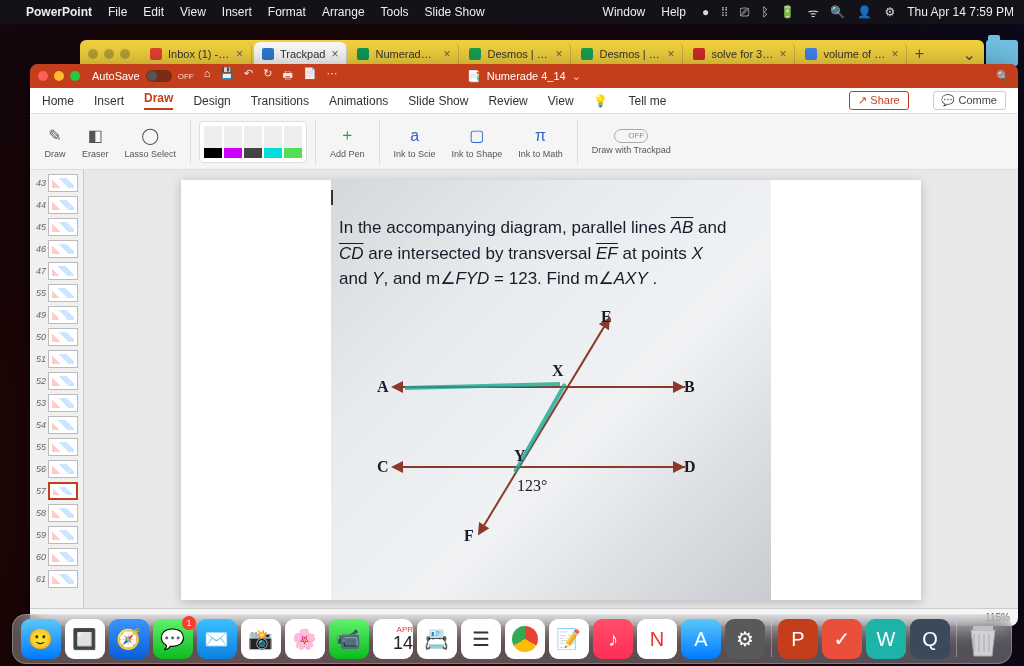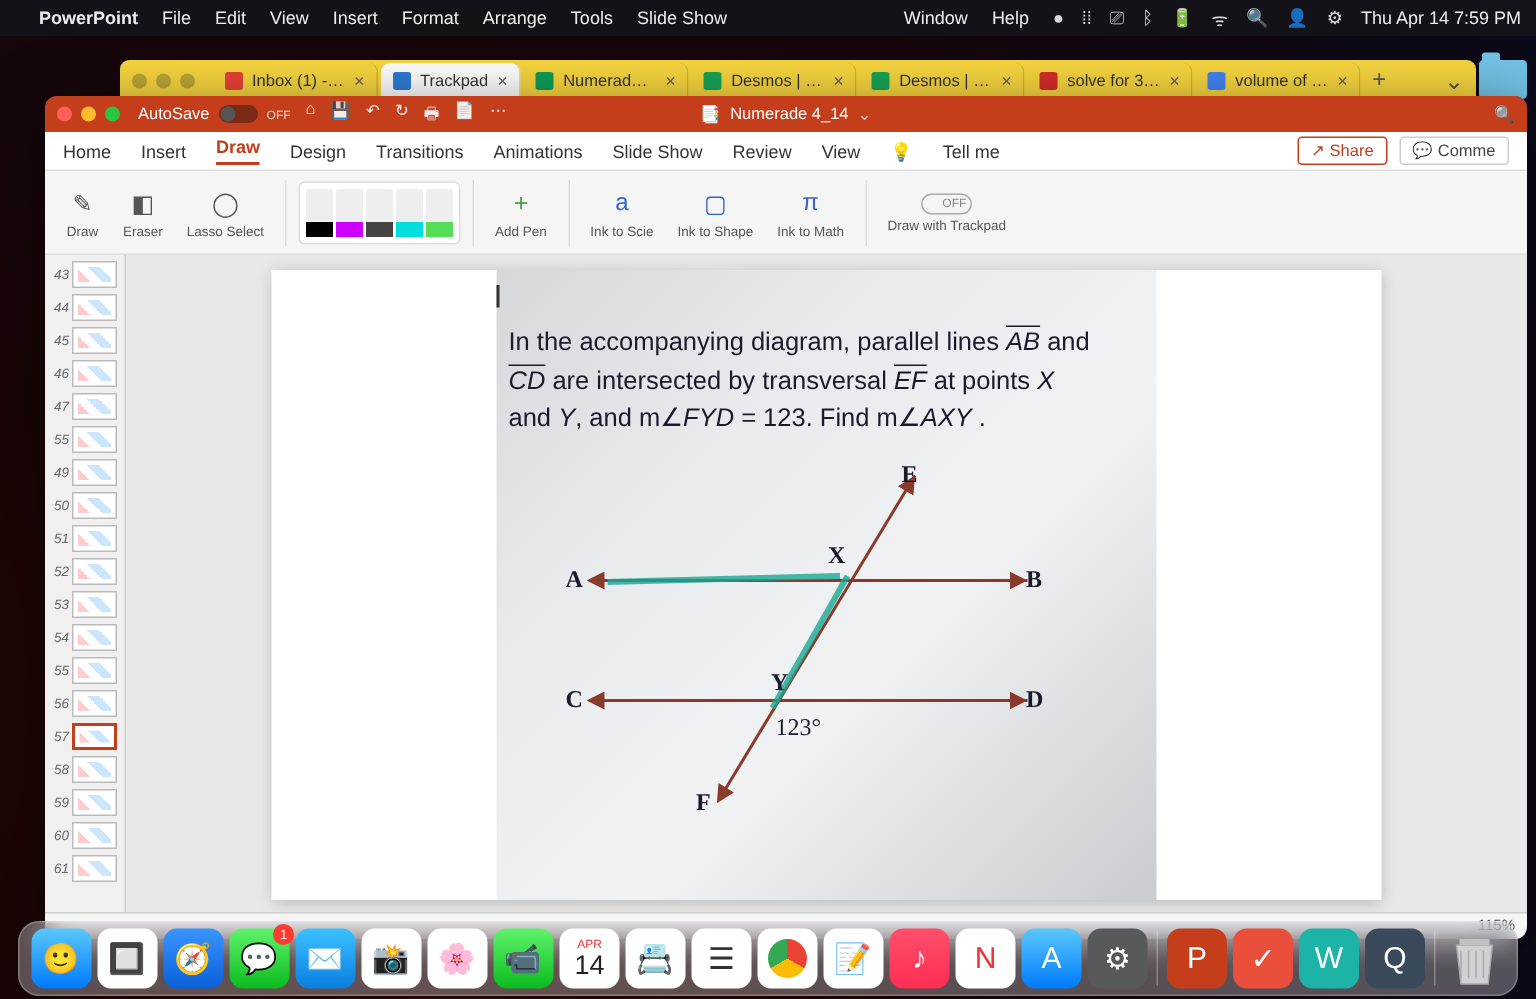--- a/index.html
+++ b/index.html
@@ -39,21 +39,21 @@
 .toggle:after{content:"";position:absolute;left:1px;top:1px;width:10px;height:10px;background:#555;border-radius:50%;}
 .qat { margin-left:10px; display:flex; gap:10px;}
 .qat span{opacity:.9}
 .pp-title { position:absolute; left:50%; transform:translateX(-50%); display:flex; align-items:center; gap:6px;}
 .search-mag { margin-left:auto; }
 
 .ribbon-tabs { height:26px; background:#fff; border-bottom:1px solid #ddd; display:flex; align-items:center; padding:0 12px; gap:20px; font-size:12px; color:#333;}
 .ribbon-tab { cursor:default; }
 .ribbon-tab.active { color:#c43e1c; border-bottom:2px solid #c43e1c; padding-bottom:3px; font-weight:600;}
 .ribbon-right { margin-left:auto; display:flex; gap:8px;}
-.share-btn, .comment-btn { border:1px solid #ccc; padding:2px 8px; border-radius:3px; font-size:11px; color:#444;}
+.share-btn, .comment-btn { border:1px solid #ccc; padding:2px 8px; border-radius:3px; font-size:11px; color:#444;margin-left:16px;}
 .share-btn{color:#c43e1c;border-color:#c43e1c;}
 
 .ribbon { height:56px; background:#f5f5f5; border-bottom:1px solid #ddd; display:flex; align-items:center; padding:0 8px; gap:4px;}
 .tool { display:flex; flex-direction:column; align-items:center; gap:2px; padding:0 6px; font-size:9px; color:#555;}
 .tool .glyph { width:22px; height:22px; display:flex; align-items:center; justify-content:center; font-size:16px;}
 .pens { display:flex; gap:2px; border:1px solid #ddd; padding:4px; background:#fff; border-radius:4px;}
 .pen { width:18px; height:32px; border-radius:2px; position:relative;}
 .pen:before{content:"";position:absolute;bottom:0;left:0;right:0;height:10px;background:currentColor;}
 .sep { width:1px; height:44px; background:#ddd; margin:0 4px;}
 
@@ -75,21 +75,21 @@
 .diagram .lbl { position:absolute; font-family:"Times New Roman",serif; font-size:16px; font-weight:bold; color:#1a1a2a;}
 
 .pp-status { height:18px; background:#f5f5f5; border-top:1px solid #ccc; font-size:10px; color:#555; display:flex; align-items:center; padding:0 8px;}
 .pp-status .zoom { margin-left:auto; }
 
 
 .dock { position:absolute; bottom:2px; left:50%; transform:translateX(-50%); height:50px; background:rgba(220,220,225,.35); backdrop-filter:blur(10px); border-radius:14px; padding:4px 8px; display:flex; align-items:center; gap:4px; border:1px solid rgba(255,255,255,.25);}
 .dock-item { width:40px; height:40px; border-radius:9px; display:flex; align-items:center; justify-content:center; font-size:20px; color:#fff; position:relative;}
 .dock-sep { width:1px; height:36px; background:rgba(255,255,255,.3); margin:0 2px;}
 .badge { position:absolute; top:-3px; right:-3px; background:#ff3b30; color:#fff; font-size:9px; min-width:14px; height:14px; border-radius:7px; display:flex; align-items:center; justify-content:center; padding:0 3px;}
-.dock-cal { background:#fff; flex-direction:column; font-size:8px; color:#e33; line-height:1;}
+.dock-cal { background:#fff; flex-direction:column; font-size:8px; color:#e33; line-height:1;align-items:flex-end;}
 .dock-cal .day{font-size:18px;color:#222;font-weight:500;}
 .trash { width:36px; height:38px; }
 .trash svg { width:100%; height:100%;}
 </style>
 </head>
 <body>
 
 <div class="mac-menubar">
   <span class="apple-logo"></span>
   <span class="menu-item bold">PowerPoint</span>

